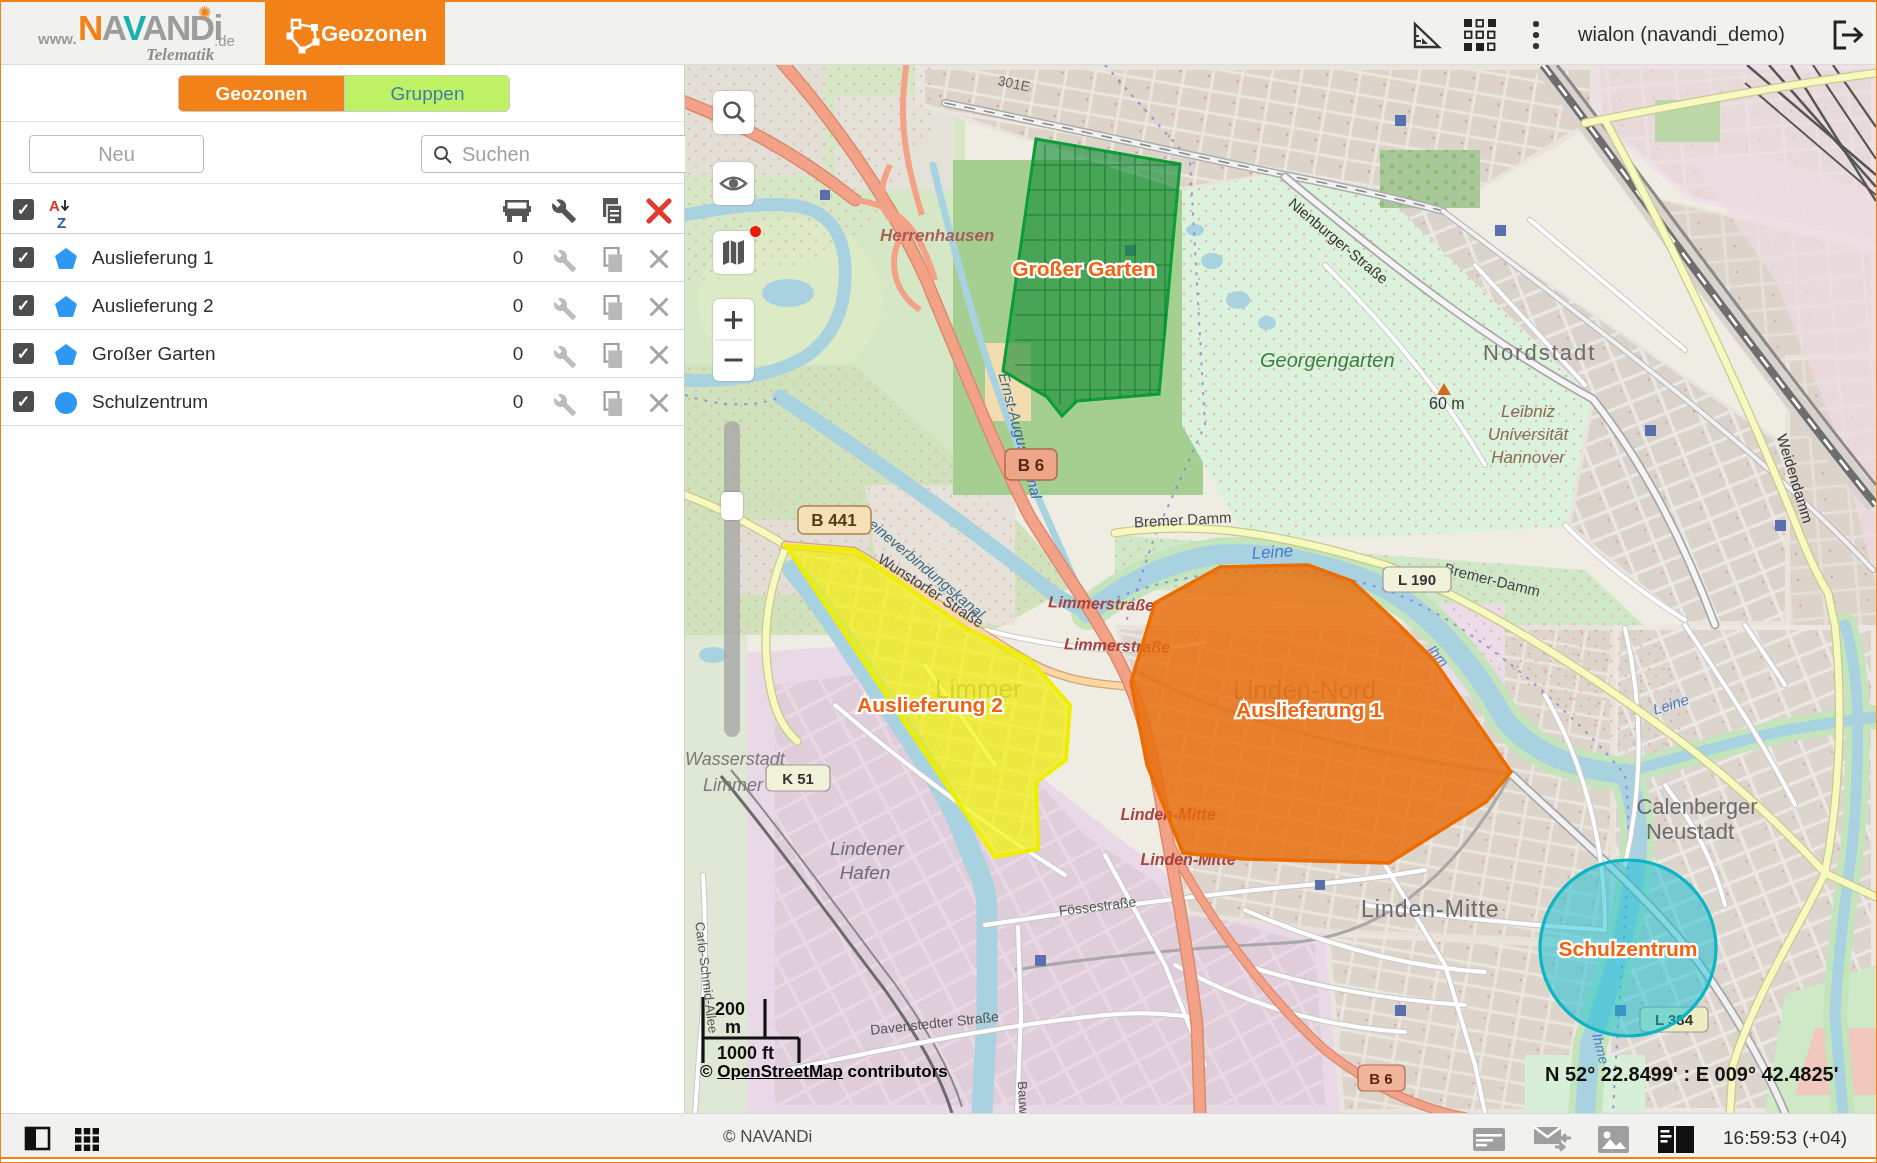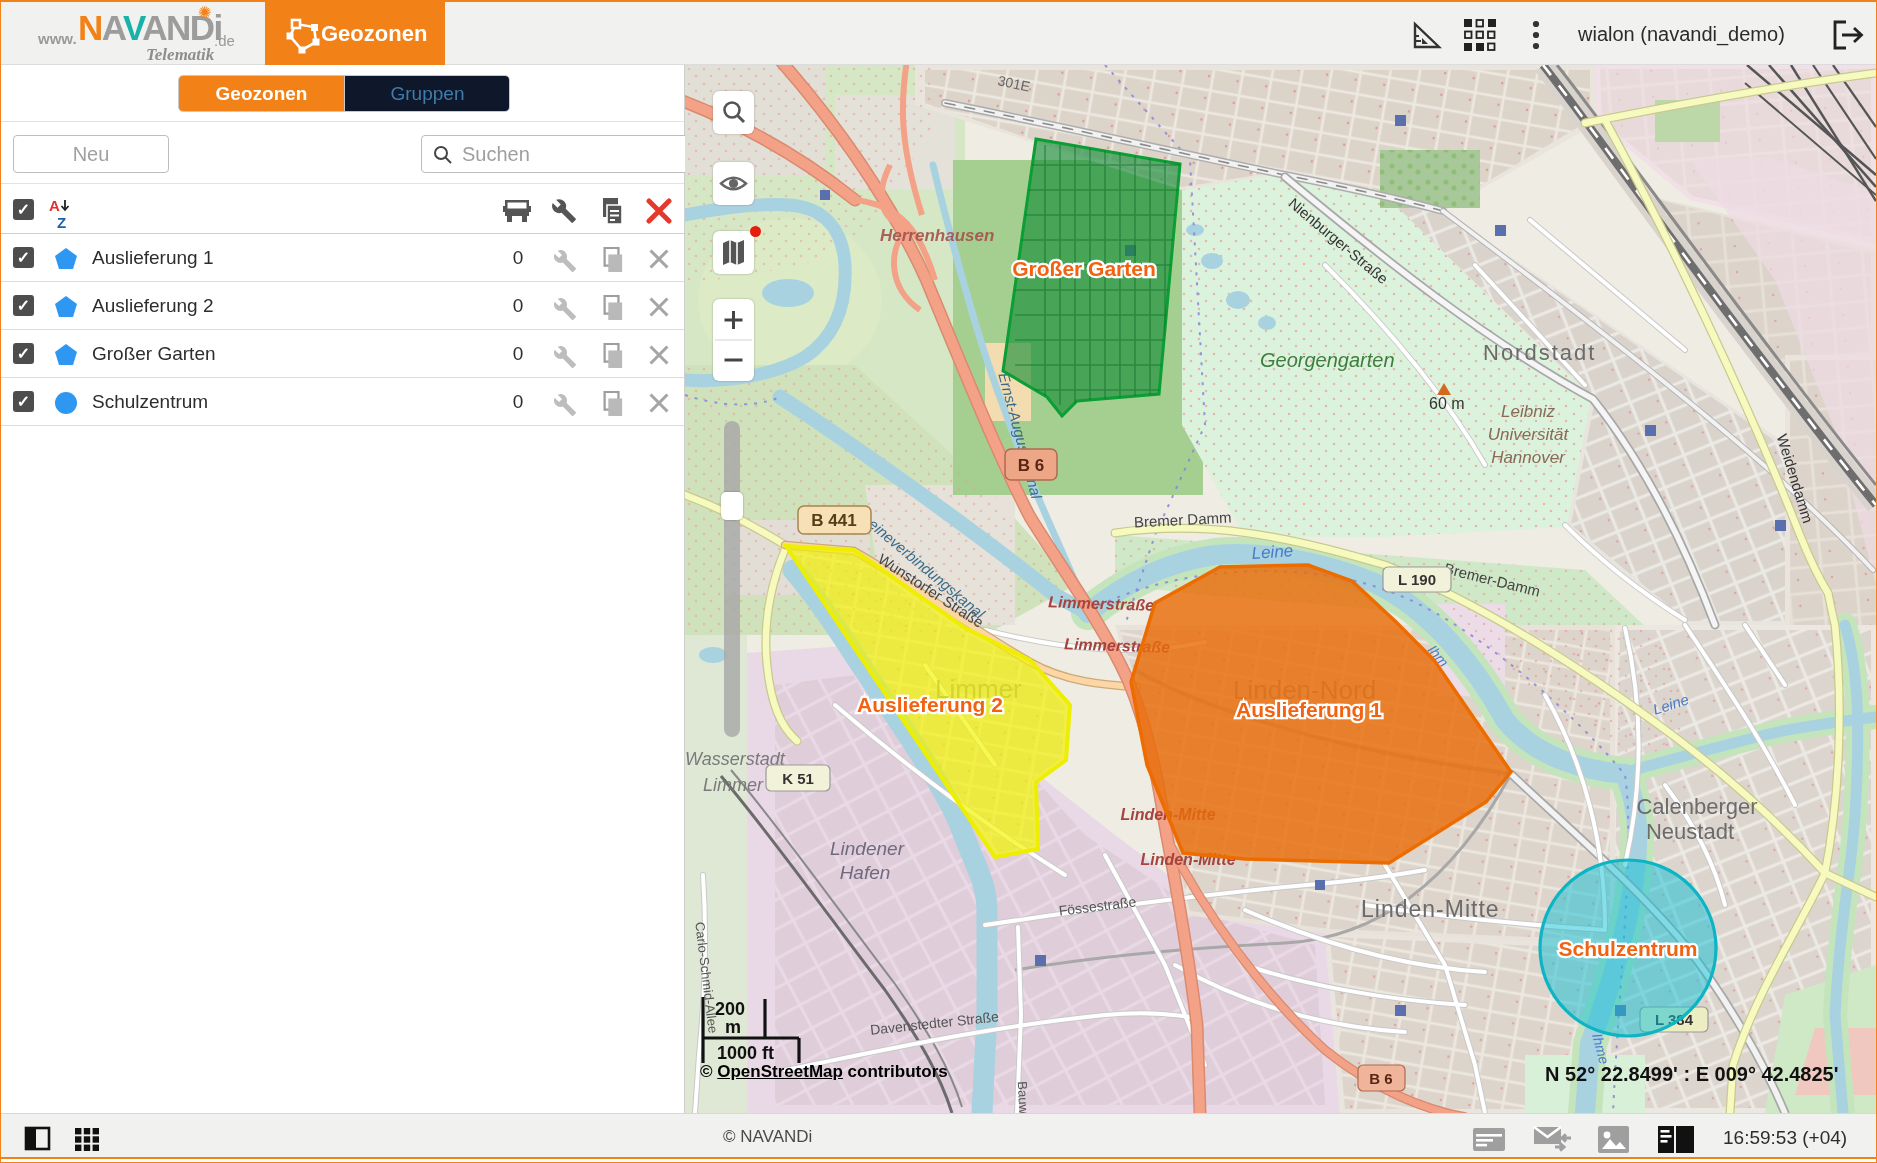--- a/index.html
+++ b/index.html
@@ -18,24 +18,24 @@
 #logo .spark{position:absolute;left:160px;top:-5px;color:#f28118;font-size:16px;}
 #gzbtn{position:absolute;left:265px;top:0px;width:180px;height:64px;background:#f28118;color:#fff;}
 #gzbtn .t{position:absolute;left:56px;top:19px;font-size:22px;font-weight:bold;}
 #gzbtn svg{position:absolute;left:18px;top:14px;}
 .tico{position:absolute;top:14px;}
 #usrname{position:absolute;left:1578px;top:21px;font-size:20px;color:#2b2b2b;}
 
 #panel{position:absolute;left:0;top:65px;width:685px;height:1048px;background:#fff;border-right:1px solid #cfcfcf;}
 #tabs{position:absolute;left:178px;top:10px;width:332px;height:37px;border:1px solid #c8c8c8;border-radius:5px;overflow:hidden;}
 #tabs .t1{position:absolute;left:0;top:0;width:165px;height:37px;background:#f28118;color:#fff;font-size:19px;font-weight:bold;text-align:center;line-height:35px;}
-#tabs .t2{position:absolute;left:165px;top:0;width:166px;height:37px;background:#0f172a;color:#3f7cab;font-size:19px;text-align:center;line-height:35px;border-left:1px solid #c8c8c8;}
+#tabs .t2{position:absolute;left:165px;top:0;width:166px;height:37px;background:#bef264;color:#3f7cab;font-size:19px;text-align:center;line-height:35px;border-left:1px solid #c8c8c8;}
 #phr1{position:absolute;left:0;top:56px;width:684px;height:1px;background:#e2e2e2;}
 .btn{position:absolute;border:1px solid #bdbdbd;border-radius:4px;background:#fff;height:38px;top:70px;}
-#bneu{left:13px;width:156px;color:#a0a0a0;font-size:20px;text-align:center;line-height:36px;}
+#bneu{left:29px;width:175px;color:#a0a0a0;font-size:20px;text-align:center;line-height:36px;}
 #bselect{left:170px;width:238px;color:#2d2d2d;font-size:20px;line-height:36px;padding-left:14px;}
 
 #bsearch{left:421px;width:302px;color:#9f9f9f;font-size:20px;line-height:36px;padding-left:40px;}
 #phr2{position:absolute;left:0;top:118px;width:684px;height:1px;background:#e2e2e2;}
 .hrow{position:absolute;left:0;width:684px;height:48px;border-bottom:1px solid #dcdcdc;background:#fff;}
 .cbx{position:absolute;left:13px;top:13px;width:21px;height:21px;background:#4d4d4d;border-radius:3px;color:#fff;font-size:16px;text-align:center;line-height:21px;font-weight:bold;}
 .rname{position:absolute;left:92px;top:13px;font-size:19px;color:#2d2d2d;}
 .rzero{position:absolute;left:505px;top:13px;width:26px;text-align:center;font-size:19px;color:#2d2d2d;}
 .ricon{position:absolute;top:11px;}
 

